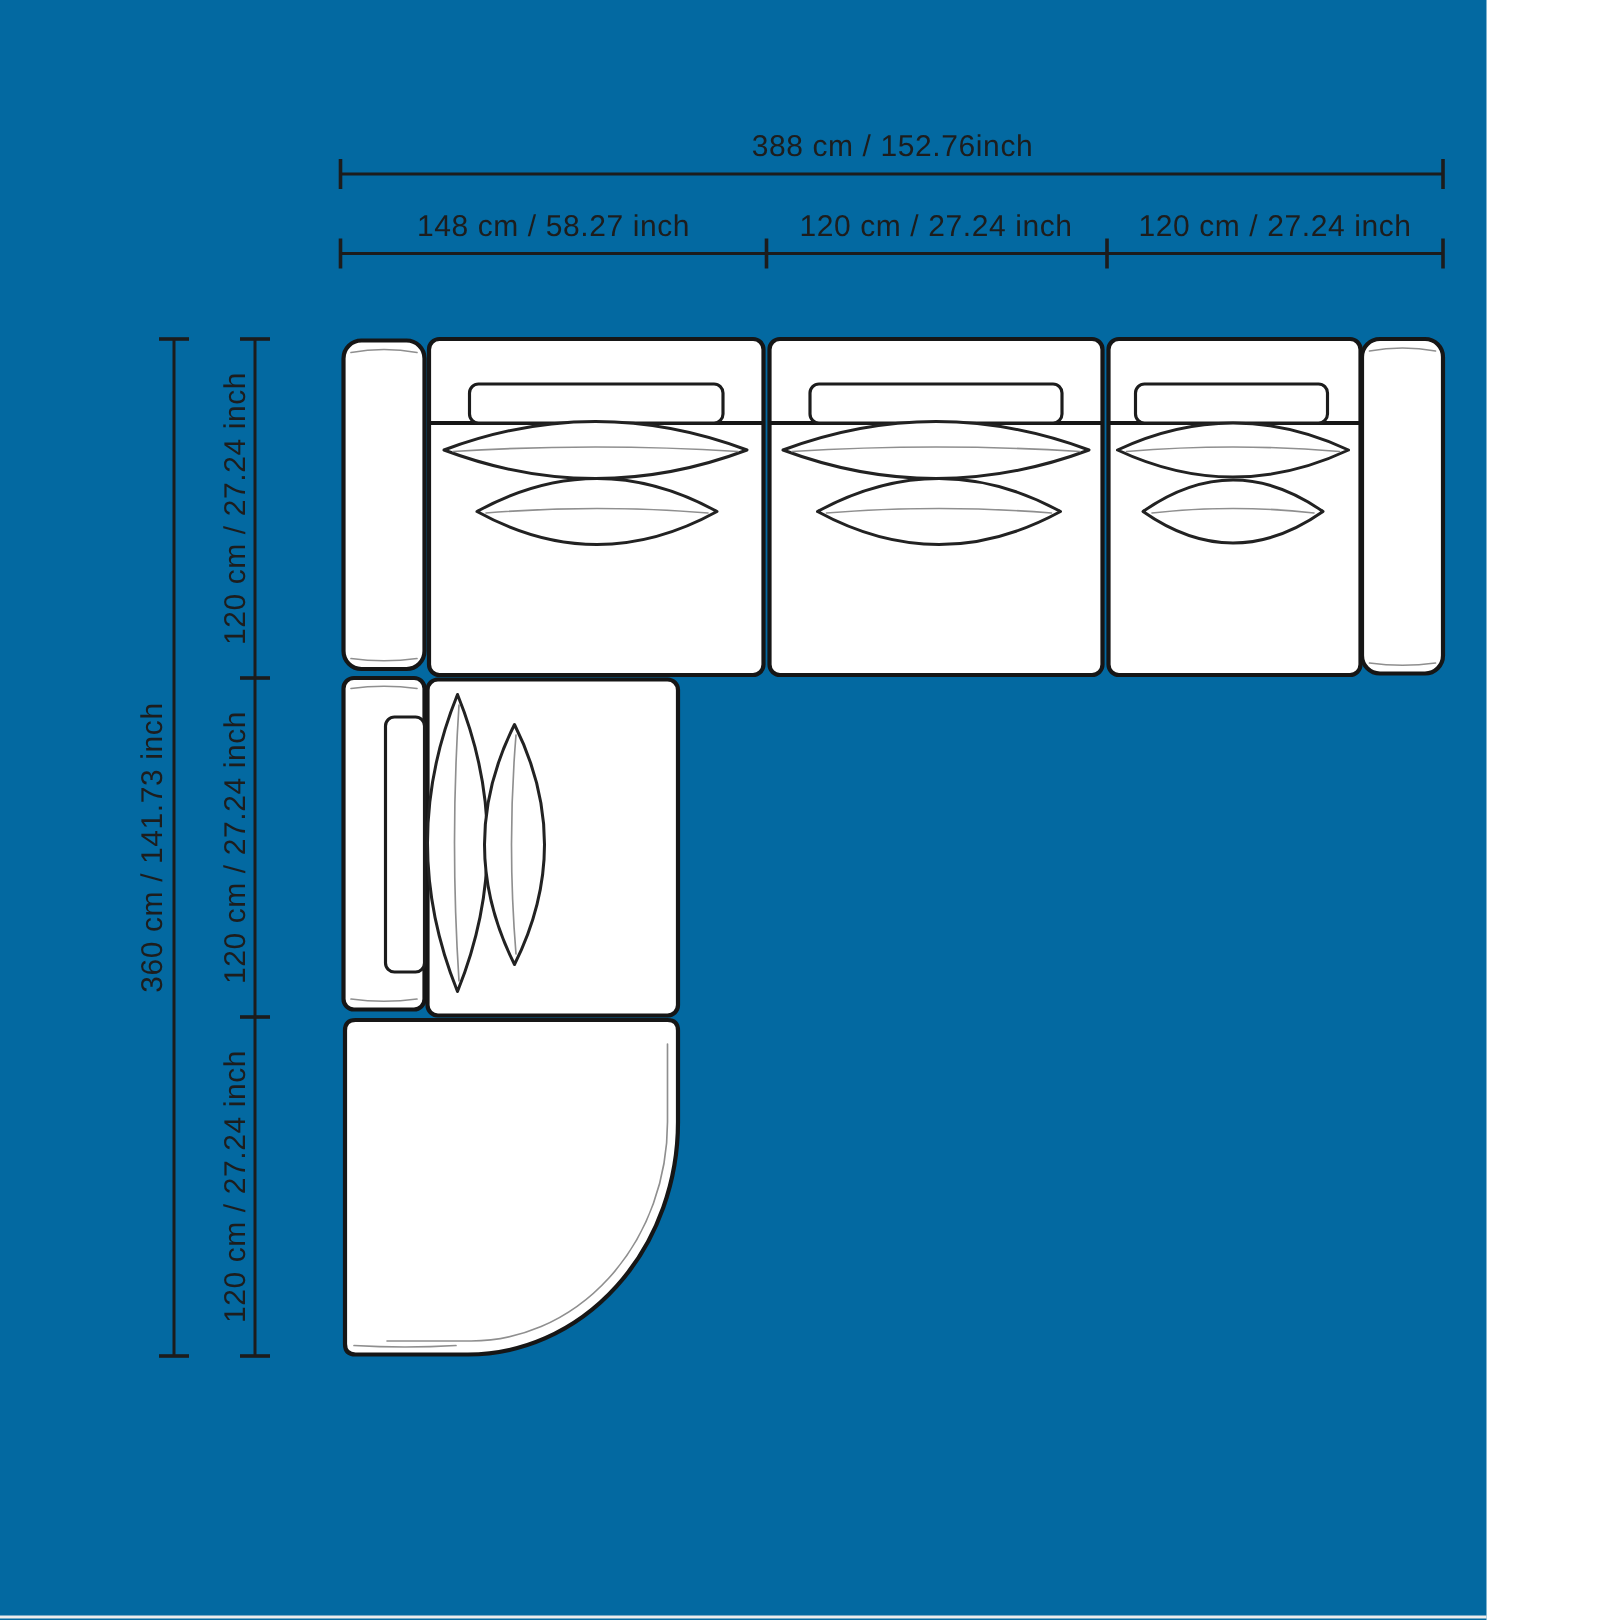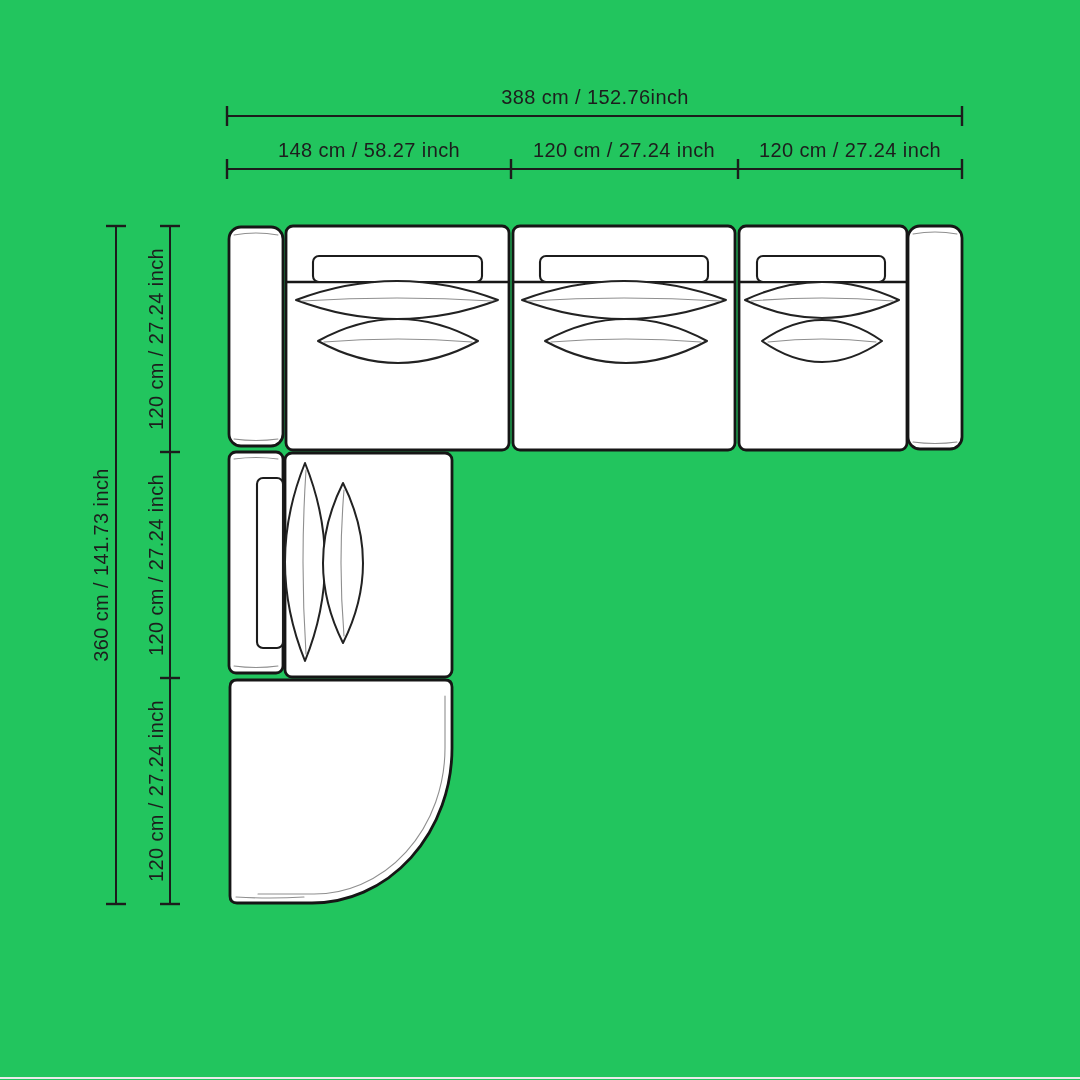--- a/index.html
+++ b/index.html
@@ -1,20 +1,20 @@
 <!DOCTYPE html>
 <html><head>
 <meta charset="utf-8">
 <style>
   html, body { margin: 0; padding: 0; background: #ffffff; }
   .stage {
-    width: 1080px;
+    width: 991px;
     height: 1080px;
     position: relative;
-    background: #22c55e;
+    background: #0369a1;
     overflow: hidden;
     font-family: "Liberation Sans", sans-serif;
   }
   svg { display: block; }
   .dim-label {
     font-family: "Liberation Sans", sans-serif;
     font-size: 20px;
     font-weight: 500;
     fill: #1d1d1d;
     letter-spacing: 0.4px;

